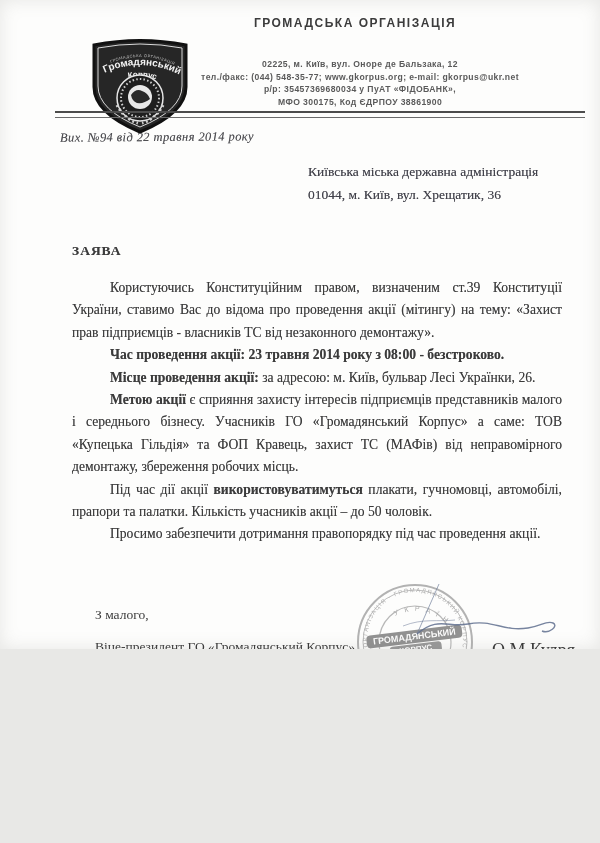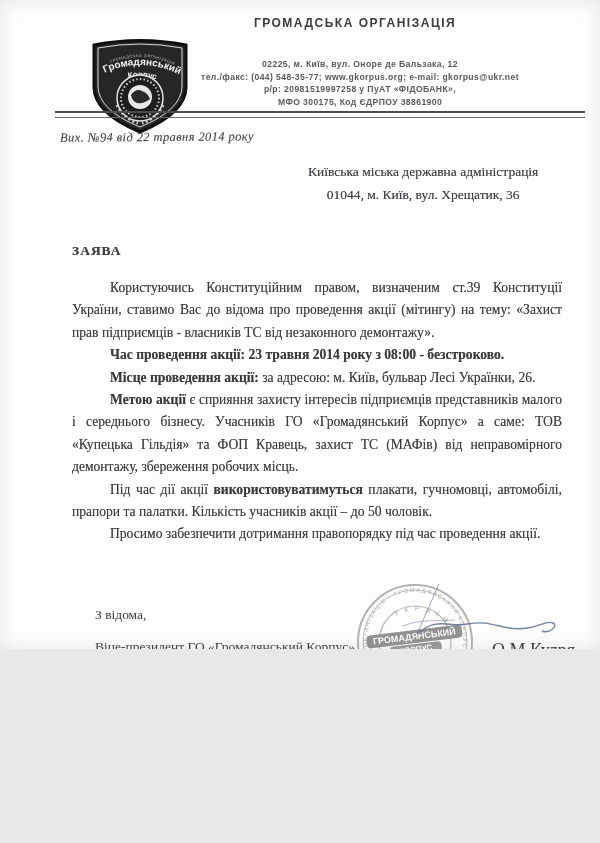--- a/index.html
+++ b/index.html
@@ -16,21 +16,21 @@
   .emblem{position:absolute;left:84px;top:33px;}
   .addr{
     position:absolute;top:58px;left:170px;width:380px;text-align:center;
     font-family:"Liberation Sans", sans-serif;font-weight:bold;font-size:8.6px;
     color:#5a5a5a;line-height:12.5px;letter-spacing:.4px;
   }
   .rule{position:absolute;left:55px;top:111px;width:530px;height:4px;
     border-top:2px solid #4c4c4c;border-bottom:1px solid #6a6a6a;}
   .ref{position:absolute;left:60px;top:130px;font-style:italic;font-size:12.5px;
     color:#4e4e52;letter-spacing:.4px;transform:rotate(-.4deg);}
-  .recipient{position:absolute;left:308px;top:160px;font-size:13.5px;line-height:23px;color:#40404a;text-align:center;}
+  .recipient{position:absolute;left:308px;top:160px;font-size:13.5px;line-height:23px;color:#40404a;}
   .doc-title{position:absolute;left:72px;top:243px;width:490px;text-align:left;
     font-weight:bold;font-size:13.5px;letter-spacing:1px;}
   .body-block{position:absolute;left:72px;top:277px;width:490px;font-size:13.6px;line-height:22.4px;}
   .body-block p{margin:0;text-indent:38px;}
   .just{text-align:justify;}
   .b{font-weight:bold;}
   .body-block, .recipient, .doc-title, .ref{text-shadow:0 0 .5px rgba(70,70,75,.55);}
   .closing{position:absolute;left:95px;top:607px;font-size:13.5px;}
   .signer-title{position:absolute;left:95px;top:639px;font-size:13.5px;}
   .signer-name{position:absolute;left:492px;top:640px;font-size:18px;}
@@ -74,21 +74,21 @@
     <circle cx="56" cy="65" r="19" fill="none" stroke="#cfcfcf" stroke-width="2" stroke-dasharray="1.5 2.2"></circle>
     <circle cx="56" cy="64" r="12" fill="#e8e8e8"></circle>
     <path d="M47,62 Q52,55 58,58 Q64,60 66,66 Q60,71 53,70 Q48,68 47,62 Z" fill="#2a2a2a"></path>
     <path d="M33,72 Q40,86 54,90" fill="none" stroke="#d0d0d0" stroke-width="3" stroke-dasharray="2 2.5"></path>
     <path d="M79,72 Q72,86 58,90" fill="none" stroke="#d0d0d0" stroke-width="3" stroke-dasharray="2 2.5"></path>
   </svg>
 
   <div class="addr">
     <div>02225, м. Київ, вул. Оноре де Бальзака, 12</div>
     <div>тел./факс: (044) 548-35-77; www.gkorpus.org; e-mail: gkorpus@ukr.net</div>
-    <div>р/р: 20981519997258 у ПуАТ «ФІДОБАНК»,</div>
+    <div>р/р: 35457369680034 у ПуАТ «ФІДОБАНК»,</div>
     <div>МФО 300175, Код ЄДРПОУ 38861900</div>
   </div>
 
   <div class="rule"></div>
 
   <div class="ref">Вих. №94 від 22 травня 2014 року</div>
 
   <div class="recipient">
     <div>Київська міська державна адміністрація</div>
     <div>01044, м. Київ, вул. Хрещатик, 36</div>
@@ -98,21 +98,21 @@
 
   <div class="body-block">
     <p class="just">Користуючись Конституційним правом, визначеним ст.39 Конституції України, ставимо Вас до відома про проведення акції (мітингу) на тему: «Захист прав підприємців - власників ТС від незаконного демонтажу».</p>
     <p class="b">Час проведення акції: 23 травня 2014 року з 08:00 - безстроково.</p>
     <p><span class="b">Місце проведення акції:</span><span> за адресою: м. Київ, бульвар Лесі Українки, 26.</span></p>
     <p class="just"><span class="b">Метою акції</span><span> є сприяння захисту інтересів підприємців представників малого і середнього бізнесу. Учасників ГО «Громадянський Корпус» а саме: ТОВ «Купецька Гільдія» та ФОП Кравець, захист ТС (МАФів) від неправомірного демонтажу, збереження робочих місць.</span></p>
     <p class="just"><span>Під час дії акції </span><span class="b">використовуватимуться</span><span> плакати, гучномовці, автомобілі, прапори та палатки. Кількість учасників акції – до 50 чоловік.</span></p>
     <p>Просимо забезпечити дотримання правопорядку під час проведення акції.</p>
   </div>
 
-  <div class="closing">З відома,</div>
+  <div class="closing">З малого,</div>
   <div class="signer-title">Віце-президент ГО «Громадянський Корпус»</div>
   <div class="signer-name">О.М.Кудря</div>
 
   <svg class="stamp" width="230" height="140" viewBox="0 0 230 140">
     <defs>
       <path id="ringPath" d="M72,112 A48,48 0 1 1 72.1,112"></path>
       <path id="ukrArc" d="M42,46 Q72,24 102,46"></path>
     </defs>
     <g opacity="0.75">
       <circle cx="72" cy="66" r="57" fill="none" stroke="#9a9a9a" stroke-width="2"></circle>

